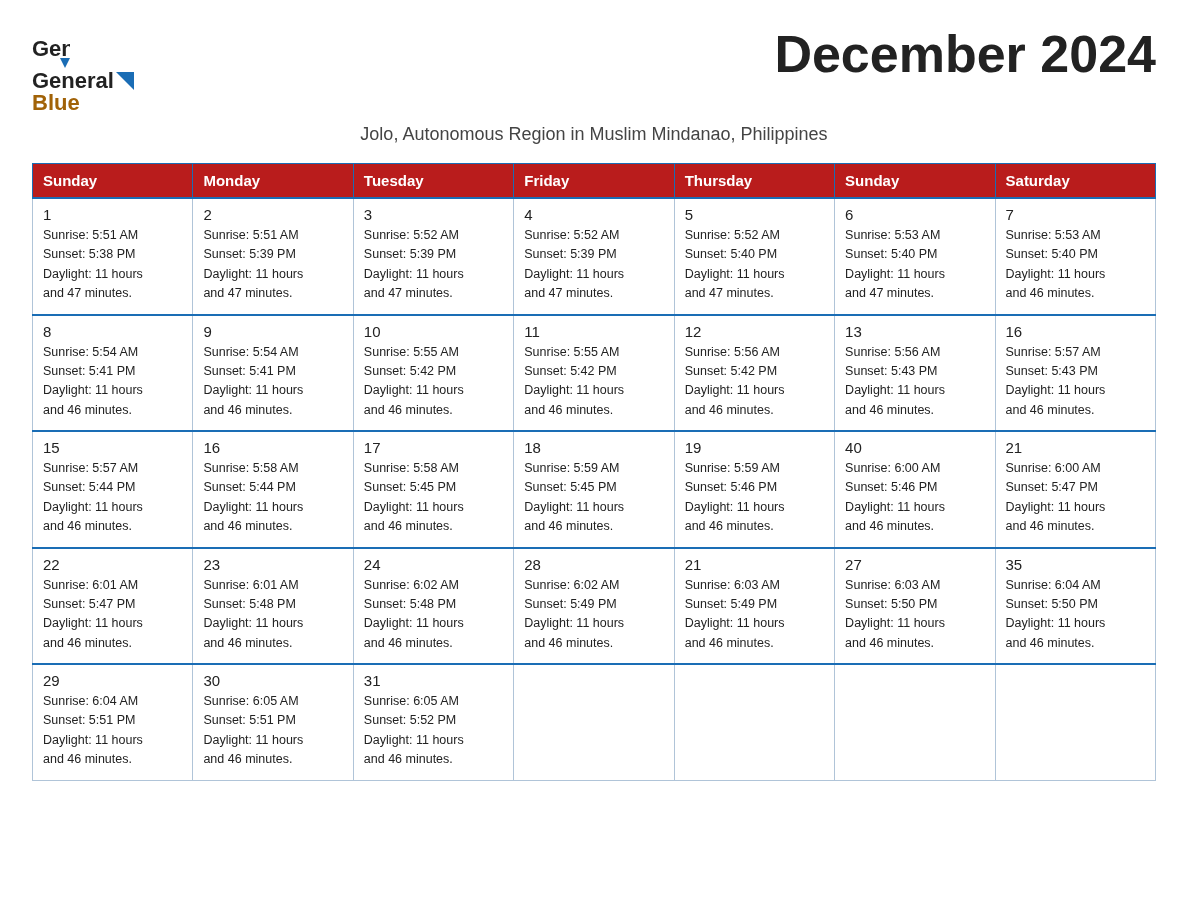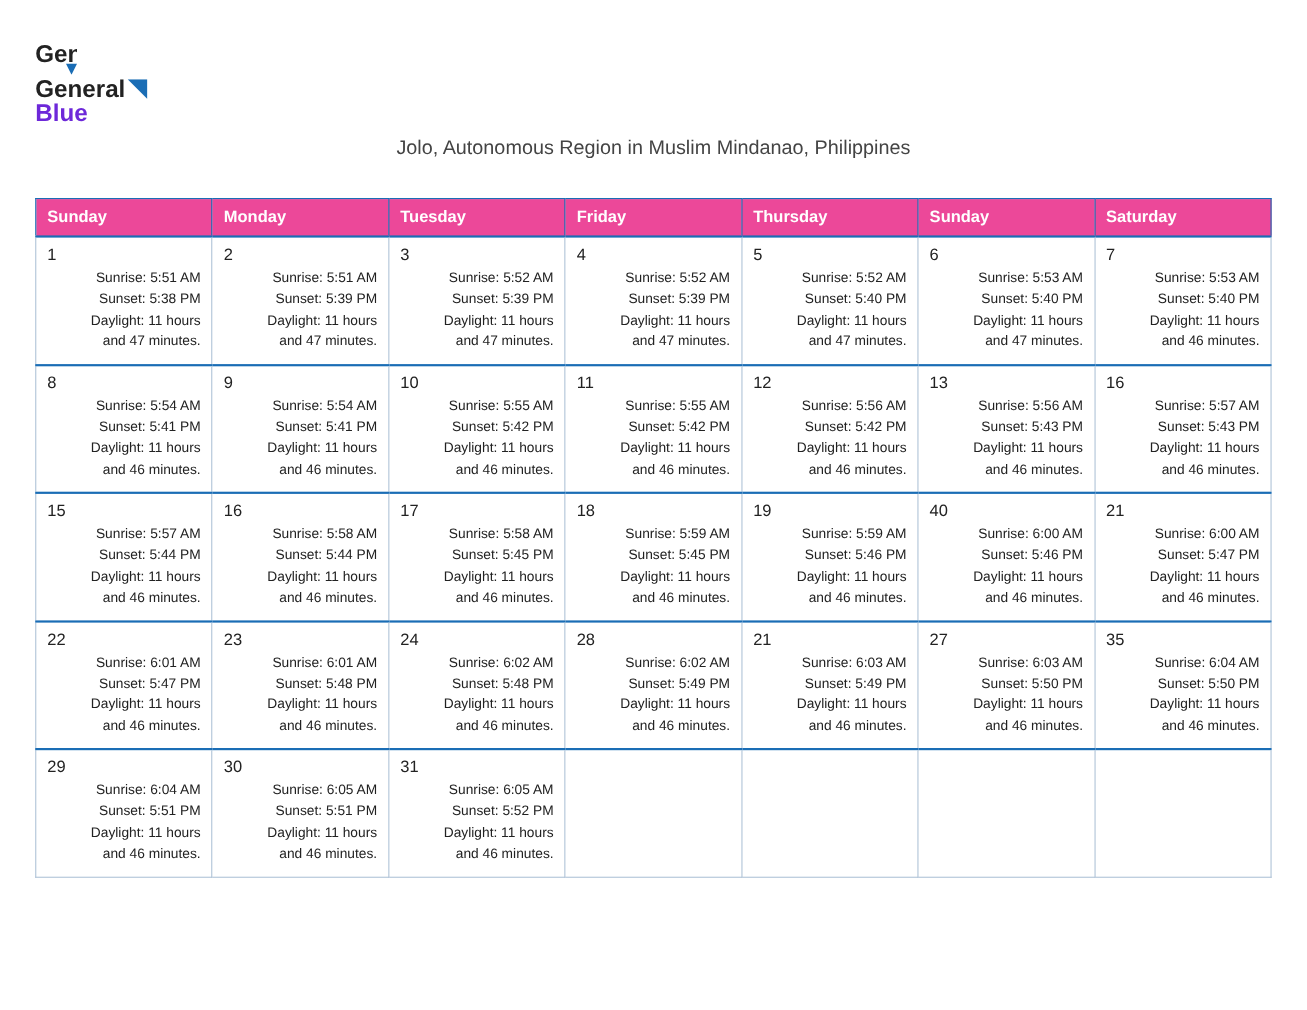--- a/index.html
+++ b/index.html
@@ -24,29 +24,29 @@
     .page-title {
       font-size: 52px;
       font-weight: bold;
       color: #222;
       text-align: right;
     }
     .subtitle {
       text-align: center;
       font-size: 18px;
       color: #444;
-      margin-bottom: 35px;
+      margin-bottom: 18px;
       margin-top: 4px;
     }
     .calendar {
       width: 100%;
       border-collapse: collapse;
     }
     .calendar th {
-      background: #ec4899;
+      background: #b91c1c;
       color: #fff;
       font-size: 15px;
       font-weight: bold;
       padding: 8px 10px;
       text-align: left;
       border: 1px solid #1a6db5;
     }
     .calendar td {
       vertical-align: top;
       border: 1px solid #b0c4d8;
@@ -64,21 +64,20 @@
     }
     .day-number {
       font-size: 15px;
       font-weight: normal;
       margin-bottom: 3px;
     }
     .day-info {
       font-size: 12.5px;
       line-height: 1.55;
       color: #222;
-      text-align: right;
     }
     .empty-cell {
       background: #fff;
     }
     .logo-wrapper {
       display: flex;
       align-items: center;
       gap: 0px;
     }
   </style>
@@ -92,22 +91,23 @@
         <text x="0" y="26" font-size="22" font-weight="bold" font-family="Arial" fill="#222">General</text>
         <polygon points="28,28 38,28 33,38" fill="#1a6db5"></polygon>
       </svg>
     </div>
     <div style="display:flex;align-items:center;gap:0;">
       <span style="font-size:22px;font-weight:bold;color:#222;">General</span>
       <svg width="18" height="18" viewBox="0 0 18 18" style="margin:0 2px 0 2px;vertical-align:middle;">
         <polygon points="0,0 18,0 18,18" fill="#1a6db5"></polygon>
       </svg>
     </div>
-    <span style="font-size:22px;font-weight:bold;color:#6d28d9;margin-top:-4px;">Blue</span>
+    <span style="font-size:22px;font-weight:bold;color:#a16207;margin-top:-4px;">Blue</span>
   </div>
+  <div class="page-title">December 2024</div>
 </div>
 
 <div class="subtitle">Jolo, Autonomous Region in Muslim Mindanao, Philippines</div>
 
 <table class="calendar">
   <thead>
     <tr>
     <th>Sunday</th>
         <th>Monday</th>
         <th>Tuesday</th>

